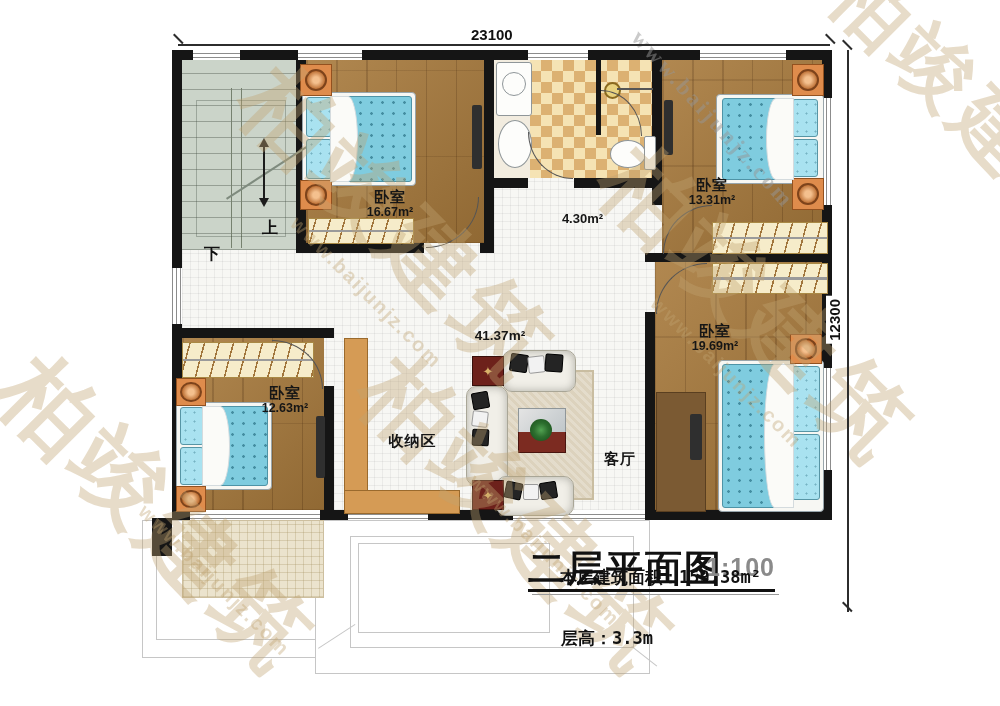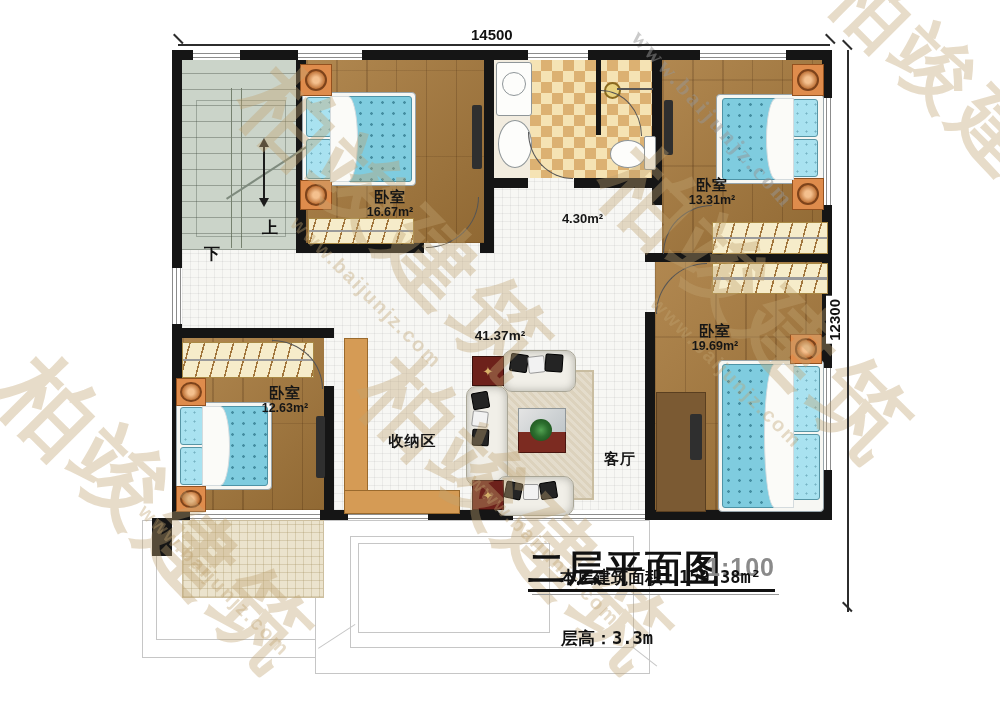--- a/index.html
+++ b/index.html
@@ -290,21 +290,21 @@
     <span class="rname">收纳区</span>
   </div>
   <div class="room-label" style="left:235px;top:384px;width:100px">
     <span class="rname">卧室</span>
     <span class="rarea">12.63m²</span>
   </div>
 
   <div class="dimline" style="left:178px;top:44px;width:652px;height:1.5px"></div>
   <div class="dimtick" style="left:172px;top:38px"></div>
   <div class="dimtick" style="left:824px;top:38px"></div>
-  <div class="dimlabel" style="left:468px;top:26px">14500</div>
+  <div class="dimlabel" style="left:468px;top:26px">23100</div>
   <div class="dimline" style="left:847px;top:50px;width:1.5px;height:562px"></div>
   <div class="dimtick" style="left:841px;top:44px"></div>
   <div class="dimtick" style="left:841px;top:606px"></div>
   <div class="dimlabel dimlabel-v" style="left:826px;top:296px">12300</div>
 
   <div class="tb-title" style="left:528px;top:544px">二层平面图</div>
   <div class="tb-scale" style="left:706px;top:553px">1:100</div>
   <div class="abs" style="left:528px;top:589px;width:247px;height:3px;background:#111;z-index:60"></div>
   <div class="abs" style="left:532px;top:594px;width:247px;height:1px;background:#9a9a9a;z-index:60"></div>
   <div class="tb-info" style="left:560px;top:566px">

